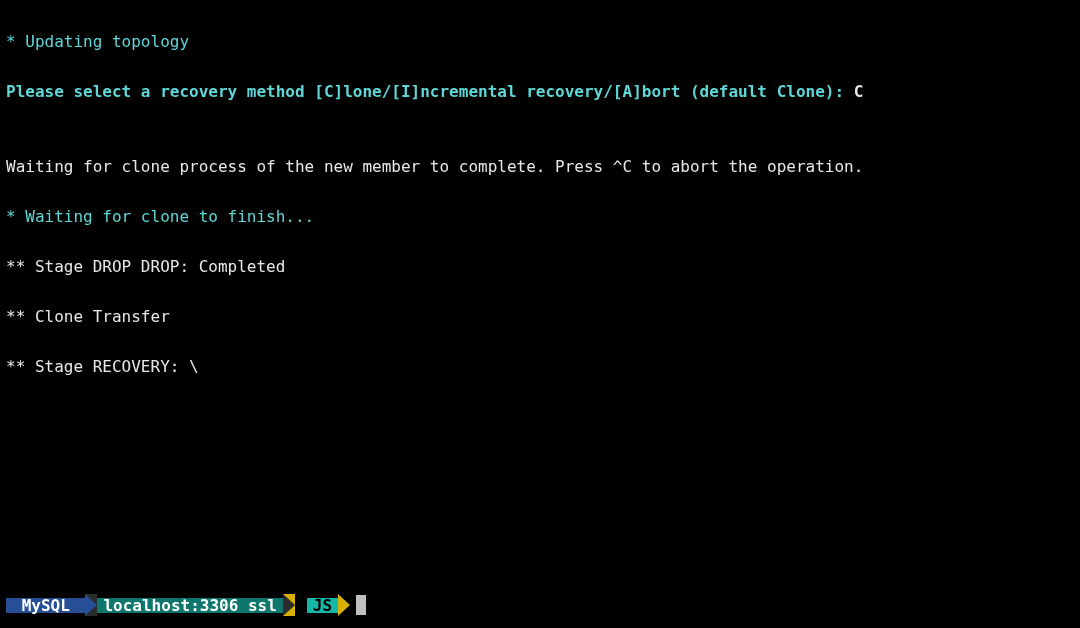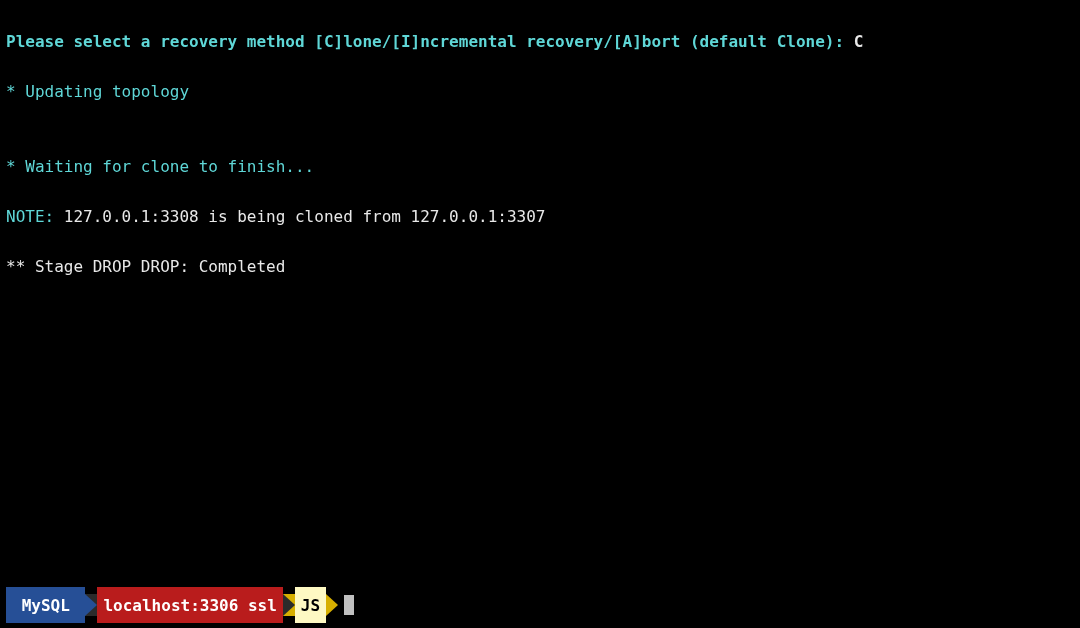--- a/index.html
+++ b/index.html
@@ -27,26 +27,26 @@
     left: 6px;
     bottom: 12px;
     display: flex;
     align-items: center;
     height: 22px;
     font-weight: 700;
   }
   .seg {
     display: inline-flex;
     align-items: center;
-    height: 36px;
+    height: 15px;
     padding: 0 6px;
   }
   .bg-blue { background: #264f96; color: #fff; }
-  .bg-dkgray { background: #b91c1c; color: #fff; }
-  .bg-yellow { background: #fef9c3; color: #000; }
+  .bg-dkgray { background: #0f766e; color: #fff; }
+  .bg-yellow { background: #14b8a6; color: #000; margin-left: 12px; }
   .arrow {
     display: inline-block;
     width: 0; height: 0;
     border-top: 11px solid transparent;
     border-bottom: 11px solid transparent;
   }
   .arrow-blue-on-gray   { border-left: 12px solid #264f96; background:#2b2b2b; }
   .arrow-gray-on-yellow { border-left: 12px solid #2b2b2b; background:#d7af00; }
   .arrow-yellow-on-black{ border-left: 12px solid #d7af00; background:#000; }
   .cursor {
@@ -54,26 +54,28 @@
     width: 10px; height: 20px;
     background: #c0c0c0;
     margin-left: 6px;
     vertical-align: -3px;
   }
 </style>
 </head>
 <body>
 
 <div class="terminal">
+<span class="line cyan">* Updating topology</span>
 <span class="line bold cyan"><span>Please select a recovery method [C]lone/[I]ncremental recovery/[A]bort (default Clone): </span><span class="white">C</span></span>
-<span class="line cyan">* Updating topology</span>
 <span class="line"></span>
+<span class="line white">Waiting for clone process of the new member to complete. Press ^C to abort the operation.</span>
 <span class="line cyan">* Waiting for clone to finish...</span>
-<span class="line white"><span class="cyan">NOTE: </span><span>127.0.0.1:3308 is being cloned from 127.0.0.1:3307</span></span>
 <span class="line white">** Stage DROP DROP: Completed</span>
+<span class="line white">** Clone Transfer</span>
+<span class="line white">** Stage RECOVERY: \</span>
 
 <span class="line"></span>
 
 
 
 <span class="line"></span>
 
 
 <span class="line"></span>
 

